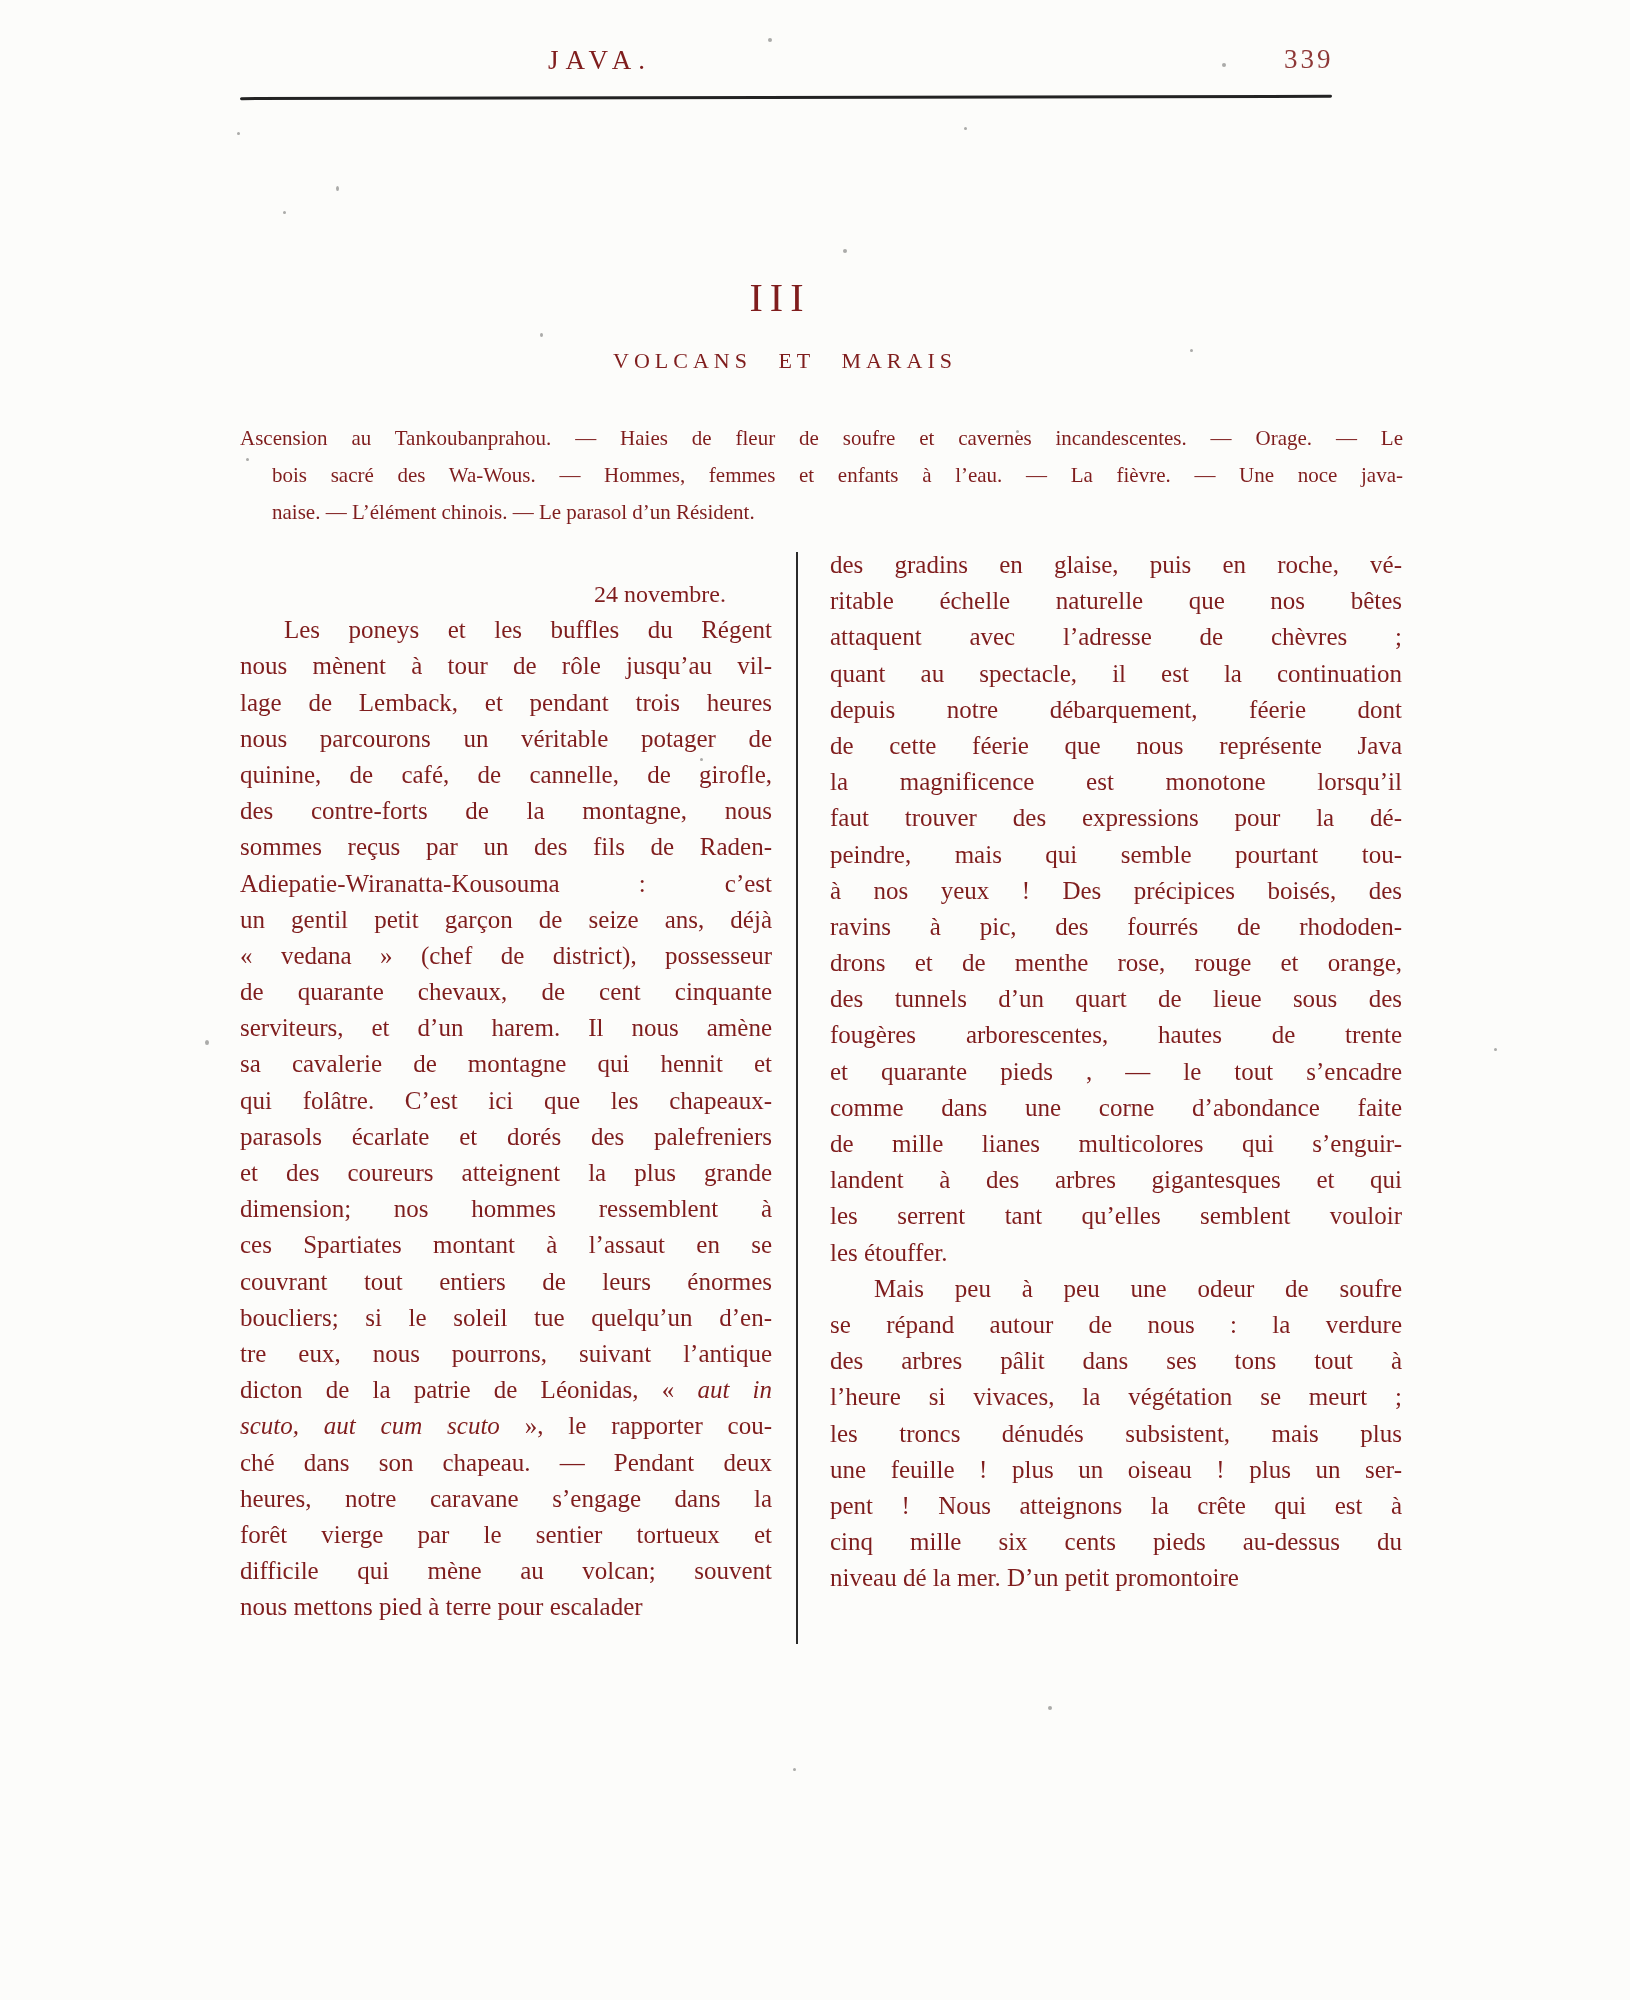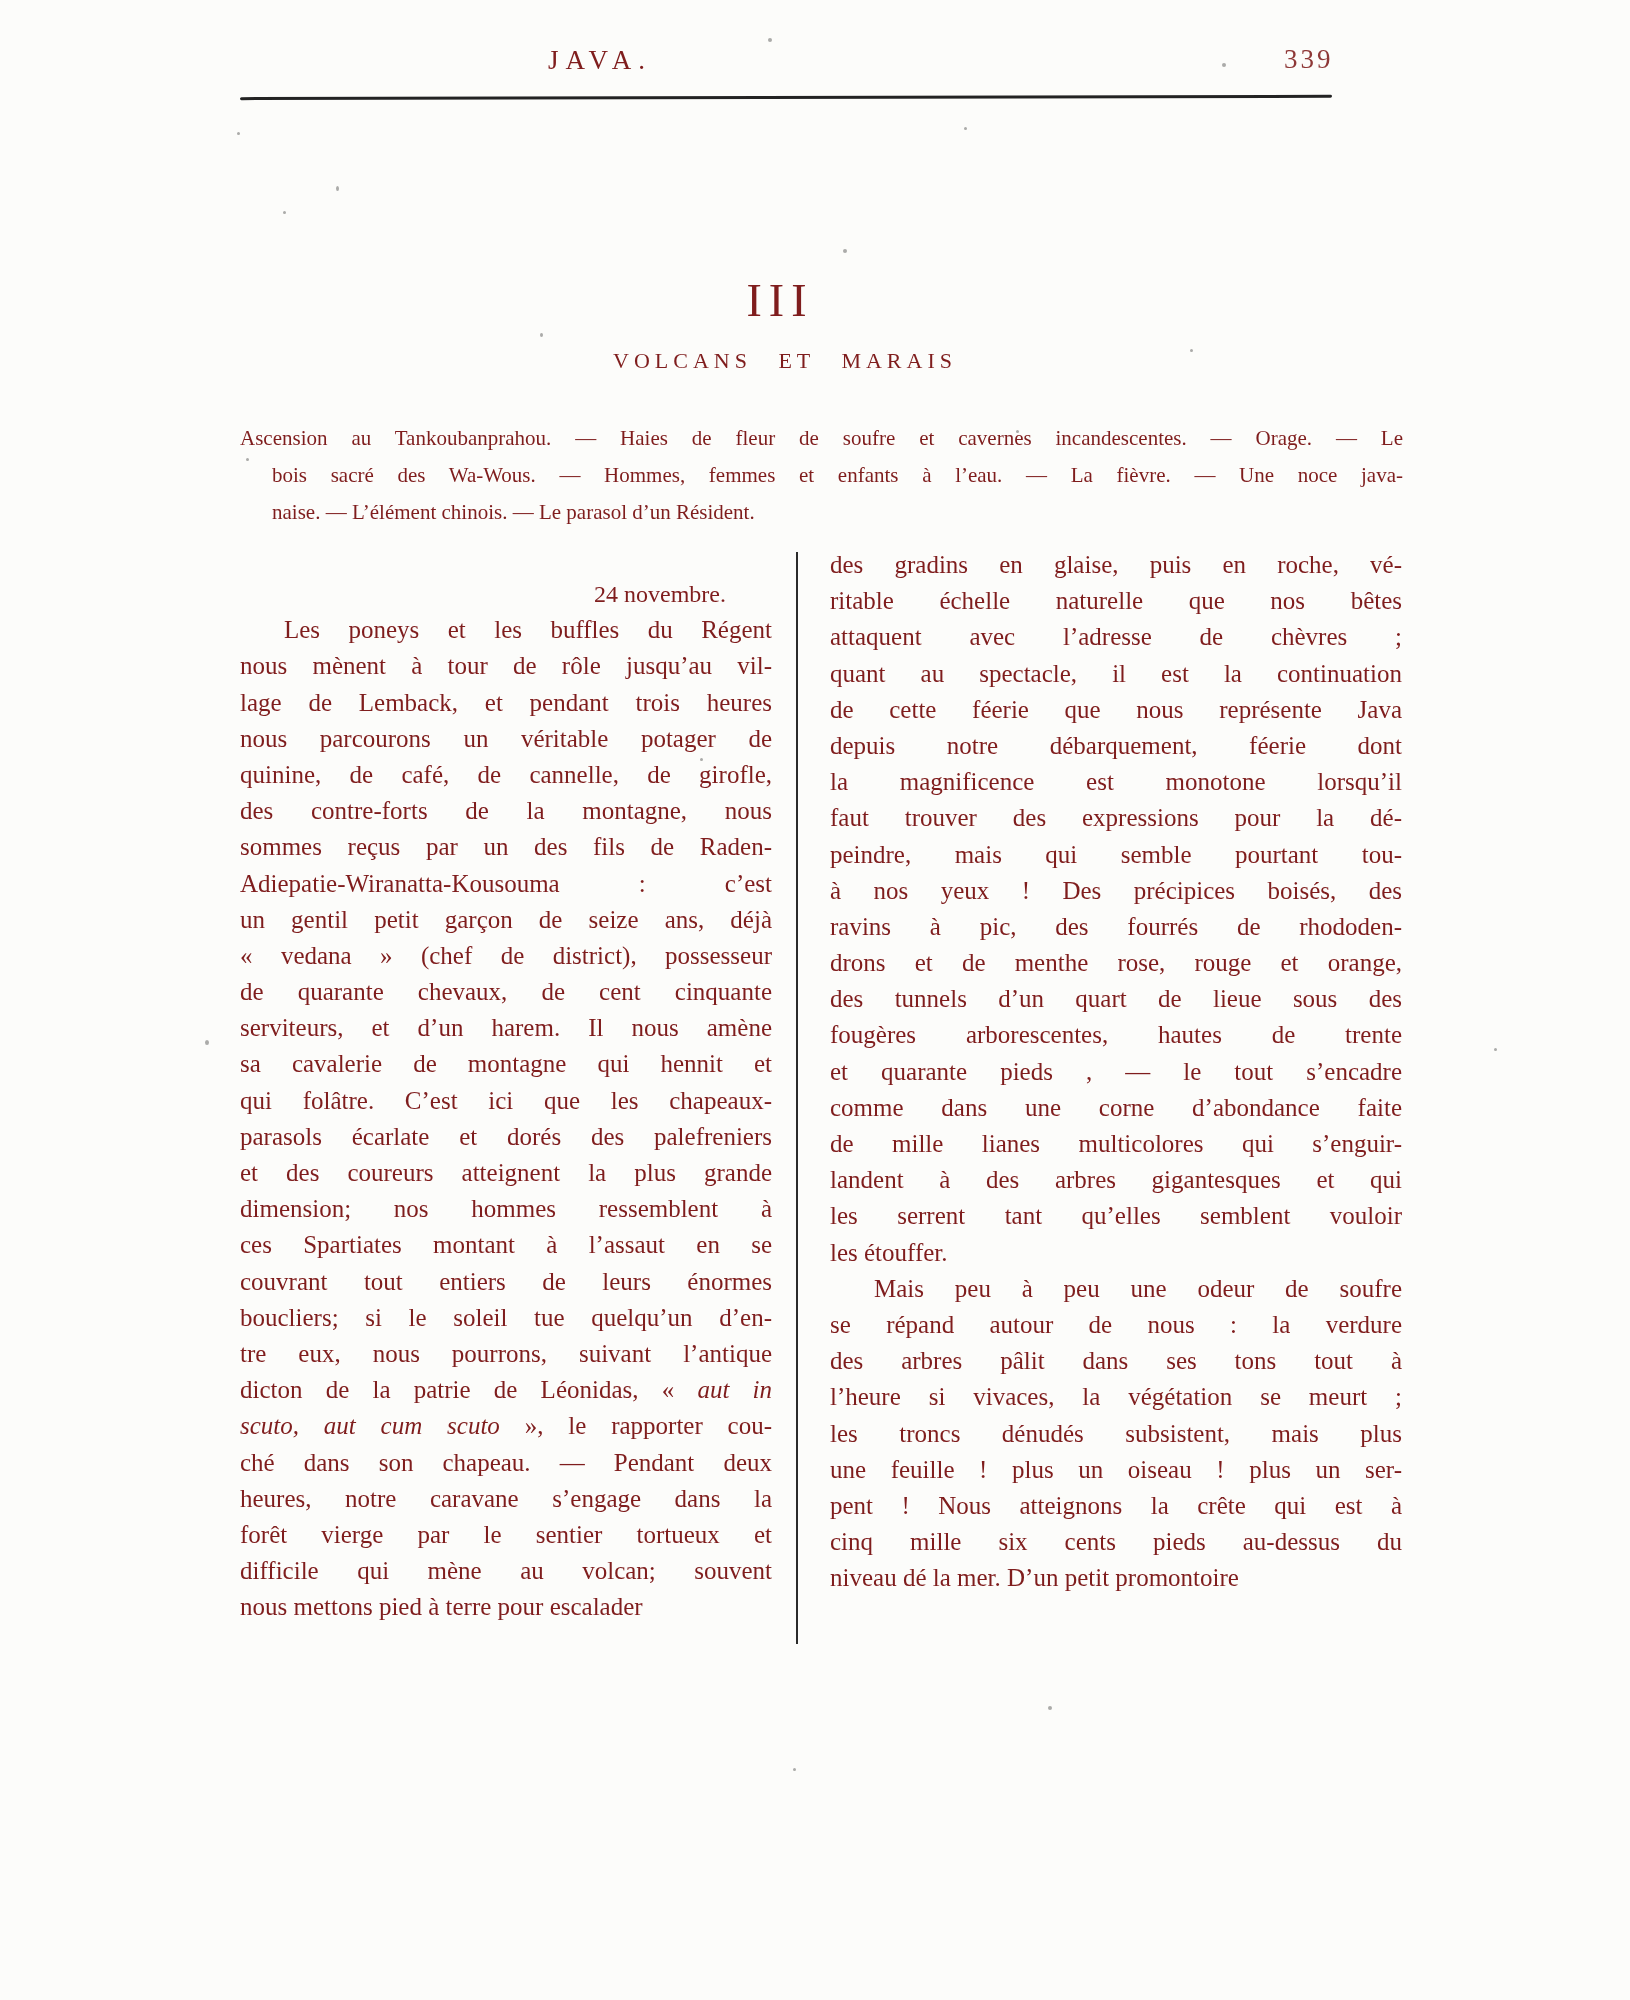--- a/index.html
+++ b/index.html
@@ -21,21 +21,21 @@
   .page-number{
     position:absolute;top:44px;left:1284px;
     font-size:27px;letter-spacing:3px;opacity:.88;
   }
   .top-rule{
     position:absolute;top:96px;left:240px;width:1092px;height:3px;
     background:#232323;border-radius:2px;transform:rotate(-0.12deg);
   }
   .chapter-number{
     position:absolute;top:274px;left:680px;width:200px;
-    text-align:center;font-size:46px;letter-spacing:7px;
+    text-align:center;font-size:40px;letter-spacing:7px;
   }
   .chapter-title{
     position:absolute;top:348px;left:485px;width:600px;
     text-align:center;font-size:22px;letter-spacing:5px;word-spacing:16px;
   }
   .summary{
     position:absolute;top:420px;left:240px;width:1163px;
     font-size:21px;line-height:37px;
   }
   .summary .line.hang{padding-left:32px;}
@@ -121,22 +121,22 @@
       </div>
   </div>
 
   <div class="column-divider"></div>
 
   <div class="col col-right">
       <div class="line"><span>des gradins en glaise, puis en roche, vé-</span></div>
       <div class="line"><span>ritable échelle naturelle que nos bêtes</span></div>
       <div class="line"><span>attaquent avec l’adresse de chèvres ;</span></div>
       <div class="line"><span>quant au spectacle, il est la continuation</span></div>
+      <div class="line"><span>depuis notre débarquement, féerie dont</span></div>
       <div class="line"><span>de cette féerie que nous représente Java</span></div>
-      <div class="line"><span>depuis notre débarquement, féerie dont</span></div>
       <div class="line"><span>la magnificence est monotone lorsqu’il</span></div>
       <div class="line"><span>faut trouver des expressions pour la dé-</span></div>
       <div class="line"><span>peindre, mais qui semble pourtant tou-</span></div>
       <div class="line"><span>à nos yeux ! Des précipices boisés, des</span></div>
       <div class="line"><span>ravins à pic, des fourrés de rhododen-</span></div>
       <div class="line"><span>drons et de menthe rose, rouge et orange,</span></div>
       <div class="line"><span>des tunnels d’un quart de lieue sous des</span></div>
       <div class="line"><span>fougères arborescentes, hautes de trente</span></div>
       <div class="line"><span>et quarante pieds , — le tout s’encadre</span></div>
       <div class="line"><span>comme dans une corne d’abondance faite</span></div>

